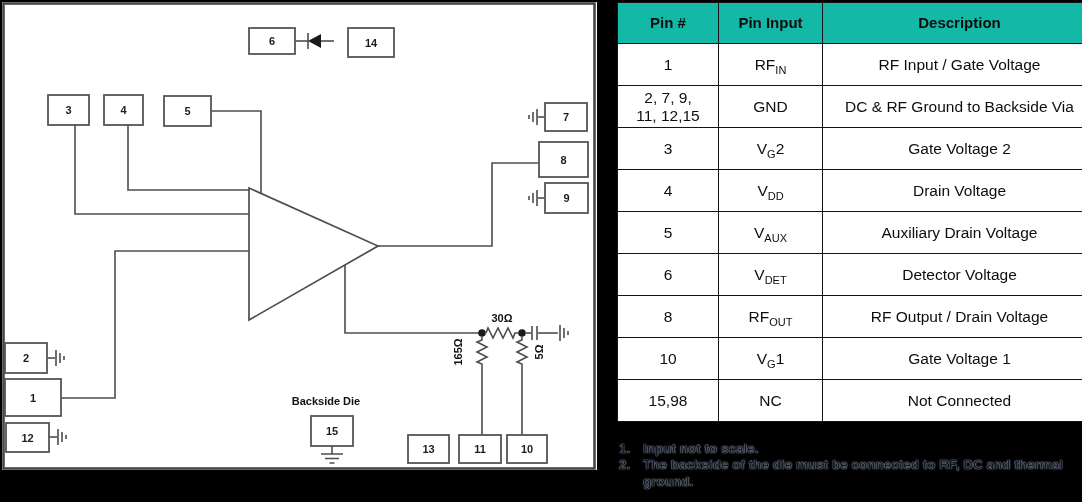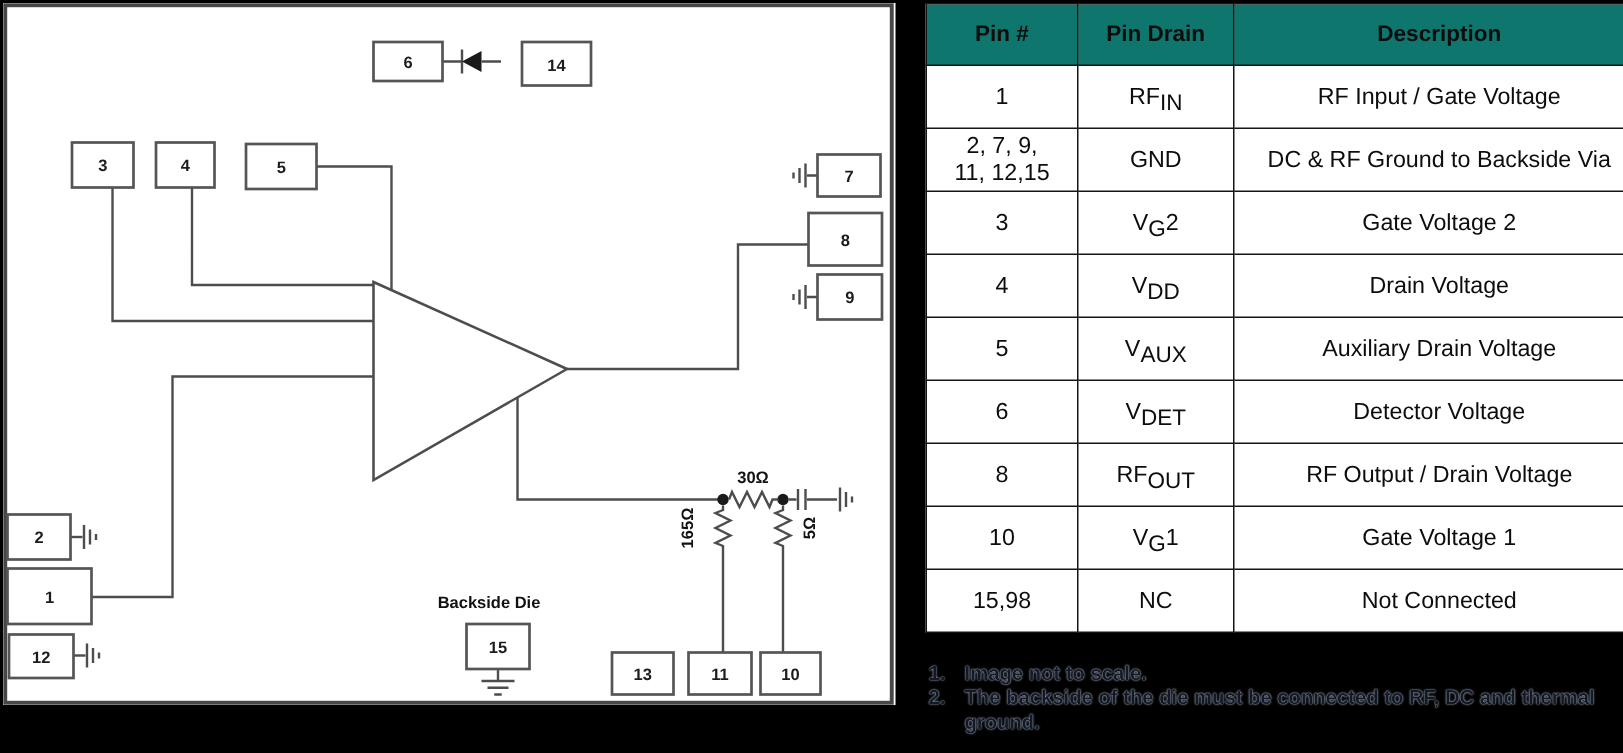--- a/index.html
+++ b/index.html
@@ -15,26 +15,26 @@
   
   .pin-table{
     position:absolute;left:617px;top:2px;width:464px;
     border-collapse:collapse;table-layout:fixed;background:#fff;
     font-family:"Liberation Sans", sans-serif;color:#0d0d0d;
   }
   .pin-table th,.pin-table td{
     border:1.6px solid #141414;text-align:center;vertical-align:middle;
     padding:0 2px;line-height:1.15;
   }
-  .pin-table th{height:40px;background:#0f766e;font-size:15px;font-weight:bold;}
+  .pin-table th{height:40px;background:#14b8a6;font-size:15px;font-weight:bold;}
   .pin-table td{height:41px;font-size:15.5px;font-weight:normal;background:#fff;}
   .col-pin{width:96px;}
   .col-name{width:99px;}
   .col-desc{width:269px;}
-  .pin-table sub{font-size:15px;line-height:0;}
+  .pin-table sub{font-size:11px;line-height:0;}
 
   
   .notes{
     position:absolute;left:619px;top:441px;width:446px;
     font-size:13.5px;font-weight:bold;line-height:1.22;
     color:#10182a;
     text-shadow:0 0 1px #dfe5ee, 0 0 2px #b9c2d166;
   }
   .note-row{display:flex;}
   .note-num{width:24px;flex:0 0 24px;}
@@ -134,21 +134,21 @@
       <text class="pin-num" x="478" y="451">11</text>
       <rect class="bx" x="505" y="433" width="40" height="28"></rect>
       <text class="pin-num" x="525" y="451">10</text>
     </svg>
   </div>
 
   <table class="pin-table">
     <thead>
       <tr>
         <th class="col-pin">Pin #</th>
-        <th class="col-name">Pin Drain</th>
+        <th class="col-name">Pin Input</th>
         <th class="col-desc">Description</th>
       </tr>
     </thead>
     <tbody id="pin-table-body">
         <tr>
           <td>1</td>
           <td><span>RF</span><sub>IN</sub></td>
           <td>RF Input / Gate Voltage</td>
         </tr>
         <tr>
@@ -190,21 +190,21 @@
           <td>15,98</td>
           <td><span>NC</span></td>
           <td>Not Connected</td>
         </tr>
       </tbody>
   </table>
 
   <div class="notes" id="notes-list">
       <div class="note-row">
         <span class="note-num">1.</span>
-        <span class="note-text">Image not to scale.</span>
+        <span class="note-text">Input not to scale.</span>
       </div>
       <div class="note-row">
         <span class="note-num">2.</span>
         <span class="note-text">The backside of the die must be connected to RF, DC and thermal ground.</span>
       </div>
     </div>
 
 </div>
 
 </body></html>

